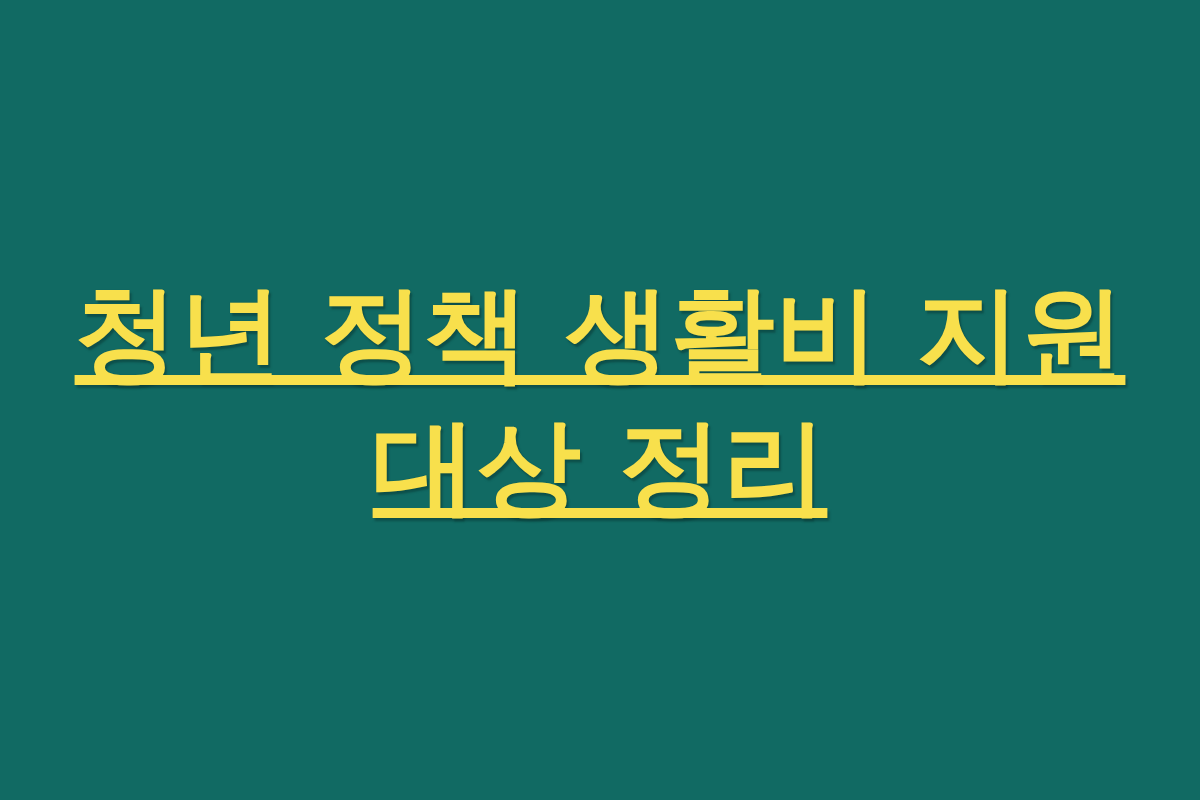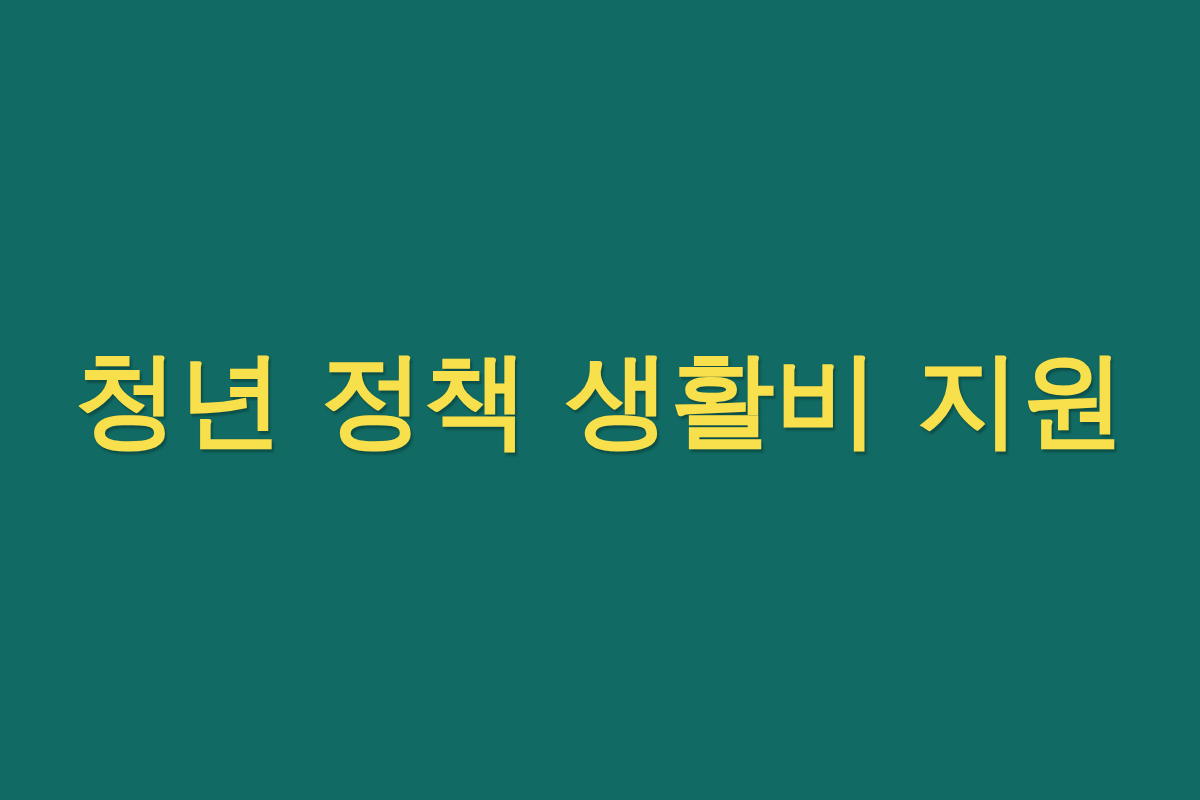--- a/index.html
+++ b/index.html
@@ -36,31 +36,33 @@
     color: #F8E04C;
     font-family: "DejaVu Sans", sans-serif;
     font-weight: 700;
     font-size: 104px;
     line-height: 1.30;
     letter-spacing: 0.005em;
     white-space: nowrap;
     text-shadow:
        2px 3px 2px rgba(9, 58, 54, 0.55),
        0 0 1px rgba(9, 58, 54, 0.40);
+    text-decoration: underline;
   }
 
   .title-line.line-2 {
     margin-top: -2px;
   }
 </style>
 </head>
 <body>
 
 <div id="banner">
 
   <div id="title-block">
 
     <span class="title-line line-1">청년 정책 생활비 지원</span>
 
+    <span class="title-line line-2">대상 정리</span>
 
   </div>
 
 </div>
 
 </body></html>

